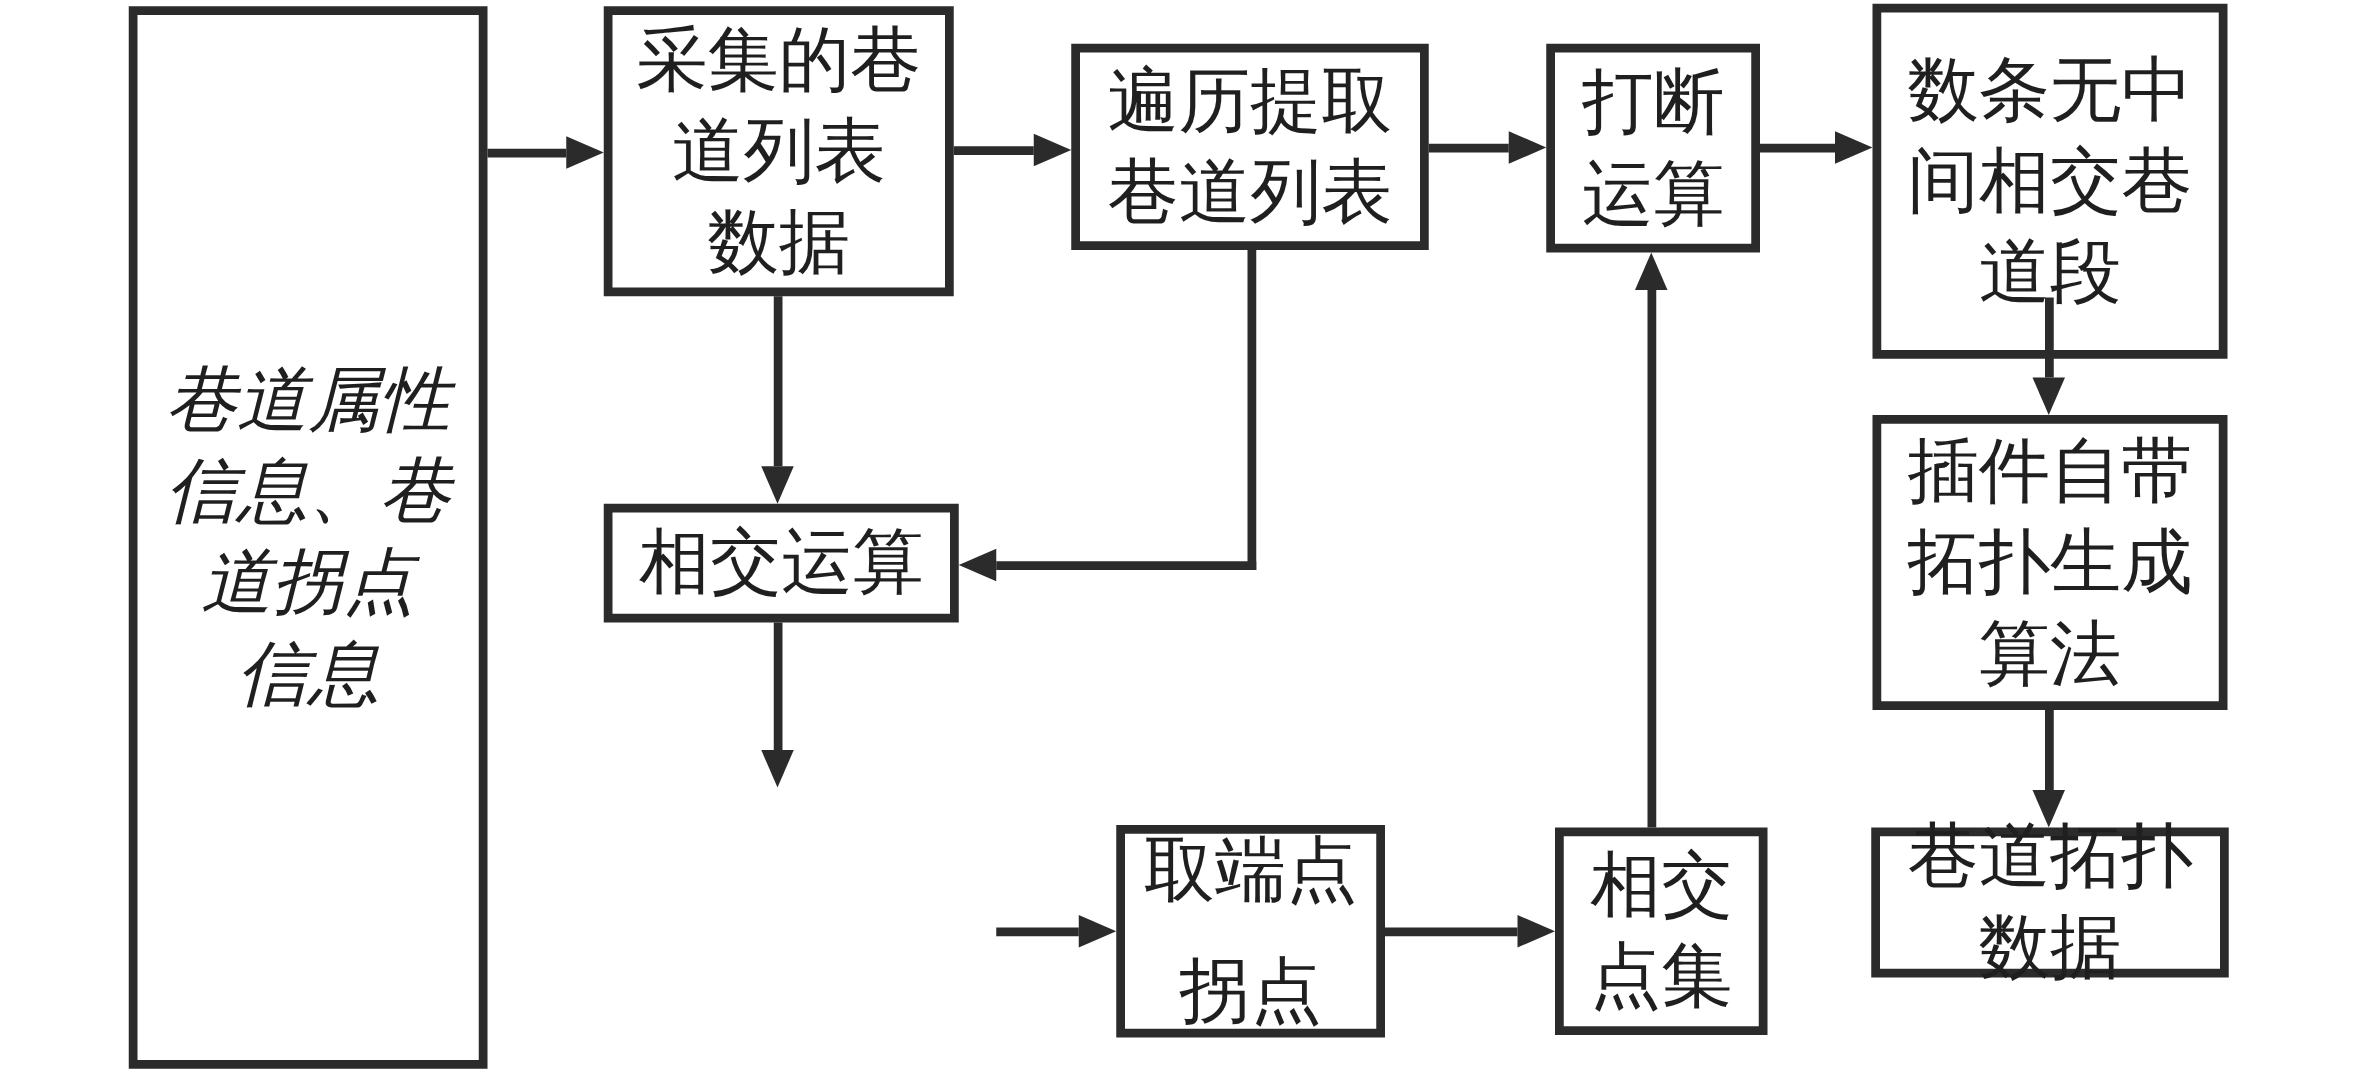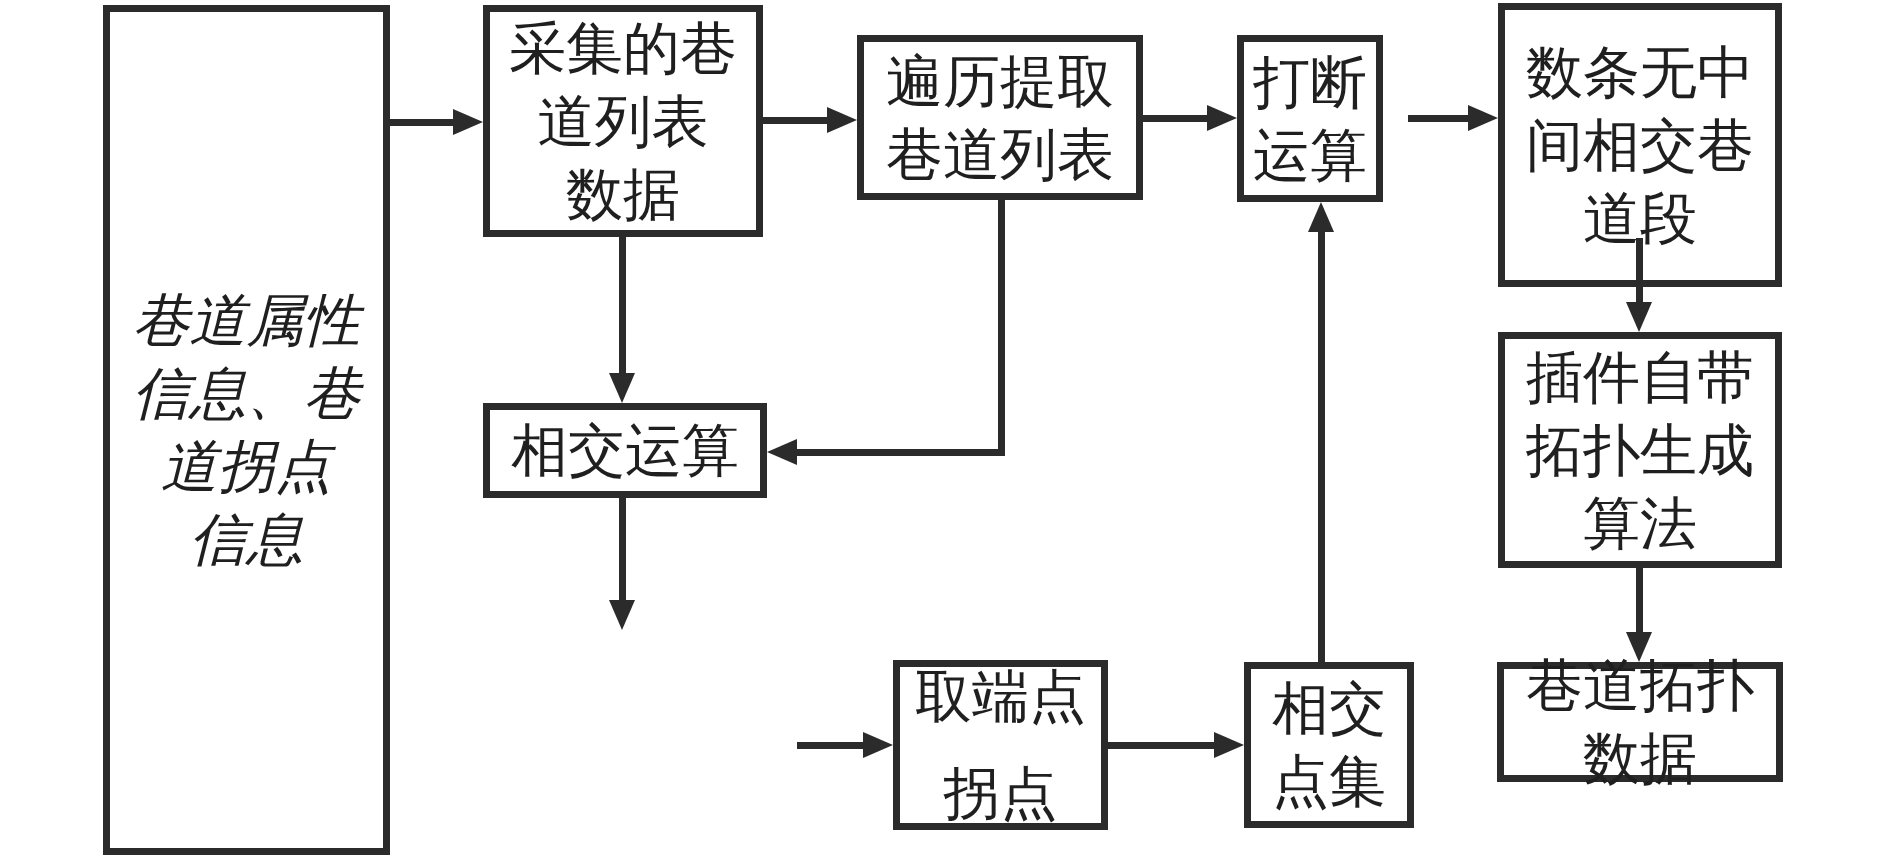--- a/index.html
+++ b/index.html
@@ -72,21 +72,21 @@
     </div>
     <div class="node" style="left: 483px; top: 5px; width: 280px; height: 232px;">
       <div class="node-line">采集的巷</div>
       <div class="node-line">道列表</div>
       <div class="node-line">数据</div>
     </div>
     <div class="node" style="left: 857px; top: 35px; width: 286px; height: 165px;">
       <div class="node-line">遍历提取</div>
       <div class="node-line">巷道列表</div>
     </div>
-    <div class="node" style="left: 1237px; top: 35px; width: 146px; height: 167px;">
+    <div class="node" style="left: 1237px; top: 35px; width: 171px; height: 167px;">
       <div class="node-line">打断</div>
       <div class="node-line">运算</div>
     </div>
     <div class="node" style="left: 1498px; top: 3px; width: 284px; height: 284px;">
       <div class="node-line">数条无中</div>
       <div class="node-line">间相交巷</div>
       <div class="node-line">道段</div>
     </div>
     <div class="node" style="left: 483px; top: 403px; width: 284px; height: 95px; align-items: center;">
       <div class="node-line">相交运算</div>

